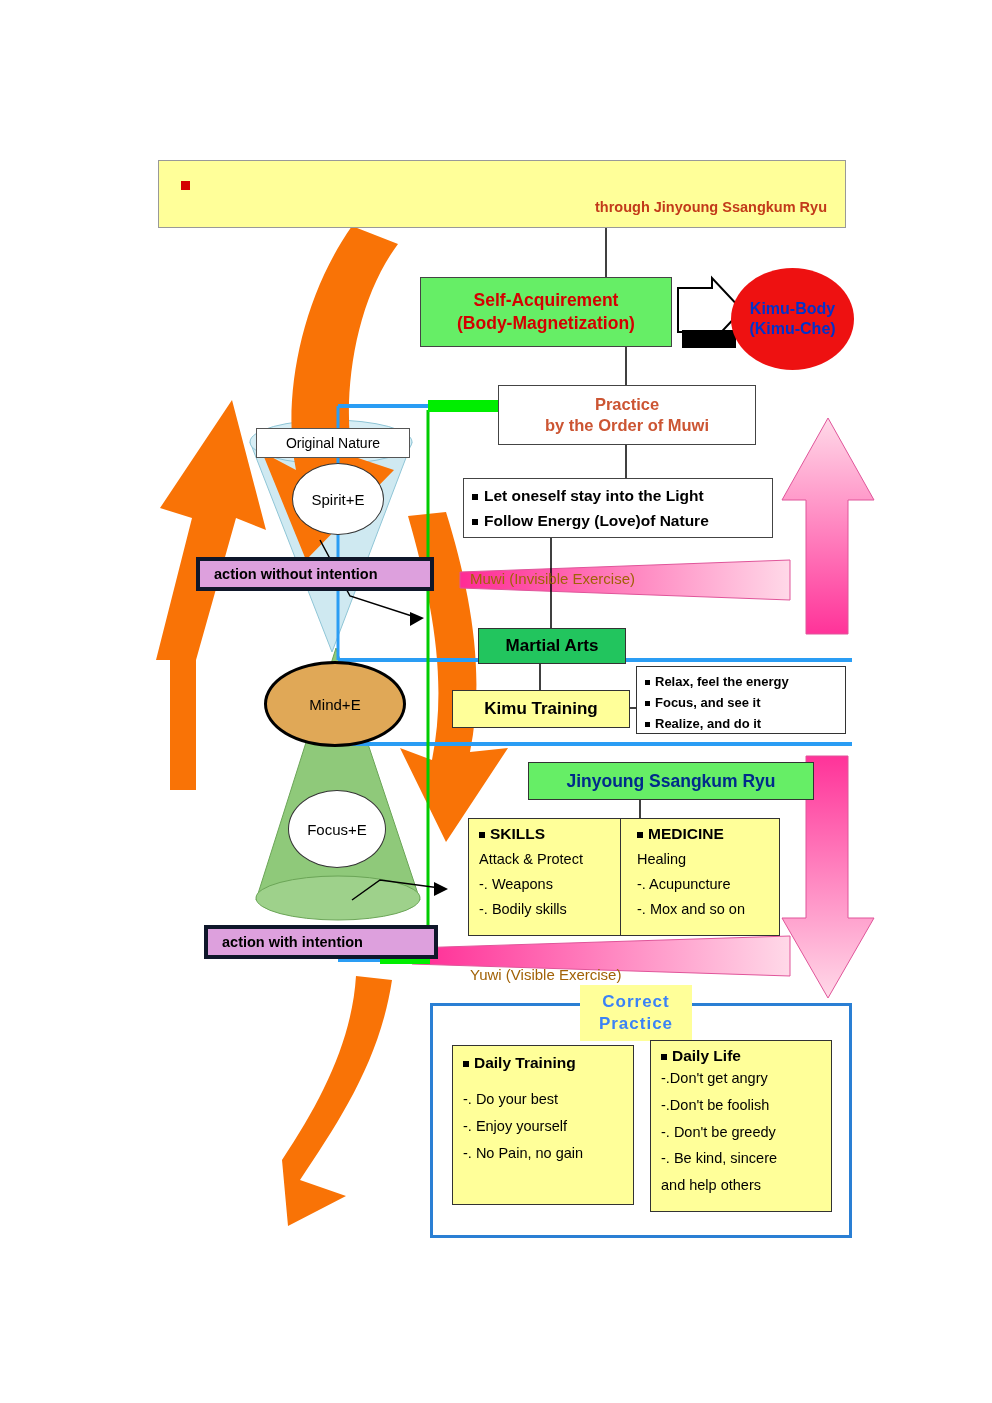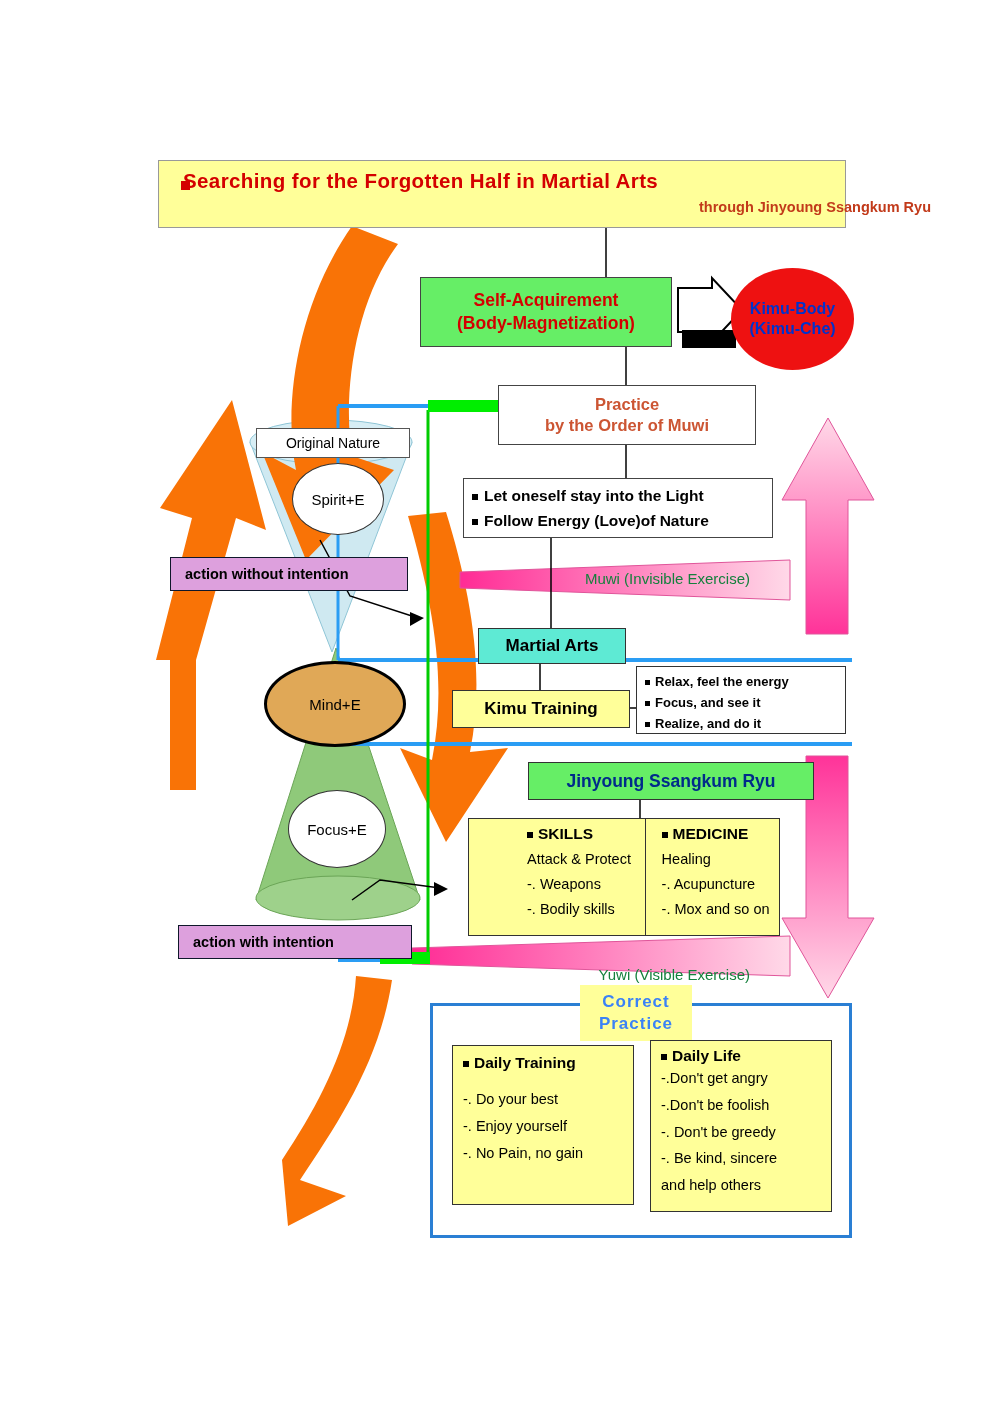--- a/index.html
+++ b/index.html
@@ -16,21 +16,21 @@
   }
   #title-text{
     position:absolute;left:24px;top:8px;width:650px;
     color:#d40000;font-weight:bold;font-size:20.5px;letter-spacing:0.4px;
     white-space:nowrap;
   }
   #title-bullet{
     position:absolute;left:22px;top:20px;width:9px;height:9px;background:#d40000;
   }
   #title-sub{
-    position:absolute;left:0px;top:38px;width:772px;text-align:right;
+    position:absolute;left:0px;top:38px;width:668px;text-align:right;
     color:#c23a1a;font-size:14.5px;font-weight:bold;
   }
   
   #self-acq{
     left:420px;top:277px;width:250px;height:68px;
     background:#66ee66;border:1px solid #444;
     display:flex;flex-direction:column;align-items:center;justify-content:center;
     color:#d40000;font-weight:bold;font-size:17.5px;line-height:1.3;
   }
   
@@ -50,30 +50,30 @@
   
   #light-box{
     left:463px;top:478px;width:310px;height:60px;
     background:#ffffff;border:1px solid #444;
     padding:5px 16px 0 8px;box-sizing:border-box;
   }
   #light-box .li{font-size:15.5px;font-weight:bold;color:#000;line-height:1.6;}
   #light-box .li .bl{display:inline-block;width:6px;height:6px;background:#000;vertical-align:middle;margin-right:6px;}
   
   .action-box{
-    background:#dda0dd;border:1px solid #0f172a;
+    background:#dda0dd;border:4px solid #0f172a;
     display:flex;align-items:center;
-    font-weight:bold;font-size:14.5px;color:#000;padding-left:14px;box-sizing:border-box;
+    font-weight:bold;font-size:14.5px;color:#000;padding-left:14px;box-sizing:border-box;margin-left:26px;
   }
   #action-without{left:170px;top:557px;width:238px;height:34px;}
   #action-with{left:178px;top:925px;width:234px;height:34px;}
   
   #martial-arts{
     left:478px;top:628px;width:146px;height:34px;
-    background:#5eead4;border:1px solid #333;
+    background:#22c55e;border:1px solid #333;
     display:flex;align-items:center;justify-content:center;
     font-weight:bold;font-size:17px;color:#000;
   }
   
   #kimu-training{
     left:452px;top:690px;width:176px;height:36px;
     background:#ffff99;border:1px solid #333;
     display:flex;align-items:center;justify-content:center;
     font-weight:bold;font-size:17px;color:#000;text-align:center;
   }
@@ -91,21 +91,21 @@
     display:flex;align-items:center;justify-content:center;
     font-weight:bold;font-size:17.5px;color:#002b8a;margin-left:30px;
   }
   
   #skills-med{
     left:468px;top:818px;width:310px;height:116px;
     background:#ffff99;border:1px solid #333;
     display:flex;
   }
   #skills-med .col{box-sizing:border-box;padding:6px 4px 0 10px;}
-  #skills-med .colA{width:152px;border-right:1px solid #333;margin-left:48px;}
+  #skills-med .colA{width:152px;border-right:1px solid #333;}
   #skills-med .colB{width:158px;}
   #skills-med .hdr{font-weight:bold;font-size:15.5px;color:#000;margin-bottom:4px;}
   #skills-med .hdr .bl{display:inline-block;width:6px;height:6px;background:#000;vertical-align:middle;margin-right:5px;}
   #skills-med .ln{font-size:14.5px;color:#000;line-height:1.72;}
   #skills-med .colB .ln, #skills-med .colB .hdr{padding-left:6px;}
   
   #correct-wrap{
     left:430px;top:1003px;width:422px;height:235px;
     border:3px solid #2a7fd4;background:#ffffff;box-sizing:border-box;
   }
@@ -137,21 +137,21 @@
   }
   .ecirc{
     border-radius:50%;display:flex;align-items:center;justify-content:center;
     font-size:15px;color:#000;
   }
   #spirit-e{left:292px;top:463px;width:90px;height:70px;background:#ffffff;border:1px solid #333;}
   #mind-e{left:264px;top:661px;width:136px;height:80px;background:#e0a857;border:3px solid #000000;}
   #body-e{left:288px;top:790px;width:96px;height:76px;background:#ffffff;border:1px solid #333;}
   
   .wi-label{
-    font-size:15px;color:#15803d;text-align:right;position:absolute;
+    font-size:15px;color:#a16207;text-align:left;position:absolute;
   }
   #muwi-label{left:470px;top:570px;width:280px;}
   #yuwi-label{left:470px;top:946px;width:280px;margin-top:20px;}
   
   svg{position:absolute;left:0;top:0;overflow:visible;}
 </style>
 </head>
 <body>
 
 <svg width="992" height="1403">
@@ -256,21 +256,20 @@
     <path d="M682 330 L736 330 L736 348 L682 348 Z" fill="#000"></path>
   </g>
 
   <g>
     <rect x="436" y="1009" width="410" height="223" fill="none" stroke="#2a7fd4" stroke-width="2"></rect>
   </g>
 </svg>
 
 <div class="abs" id="title-box">
   <span id="title-bullet"></span>
-  <div id="title-text">Searching for the Forgotten Half in Martial Arts</div>
   <div id="title-sub">through Jinyoung Ssangkum Ryu</div>
 </div>
 
 <div class="abs" id="self-acq">
   <div>Self-Acquirement</div>
   <div>(Body-Magnetization)</div>
 </div>
 
 <div class="abs" id="kimu-body">
   <div>Kimu-Body</div>

